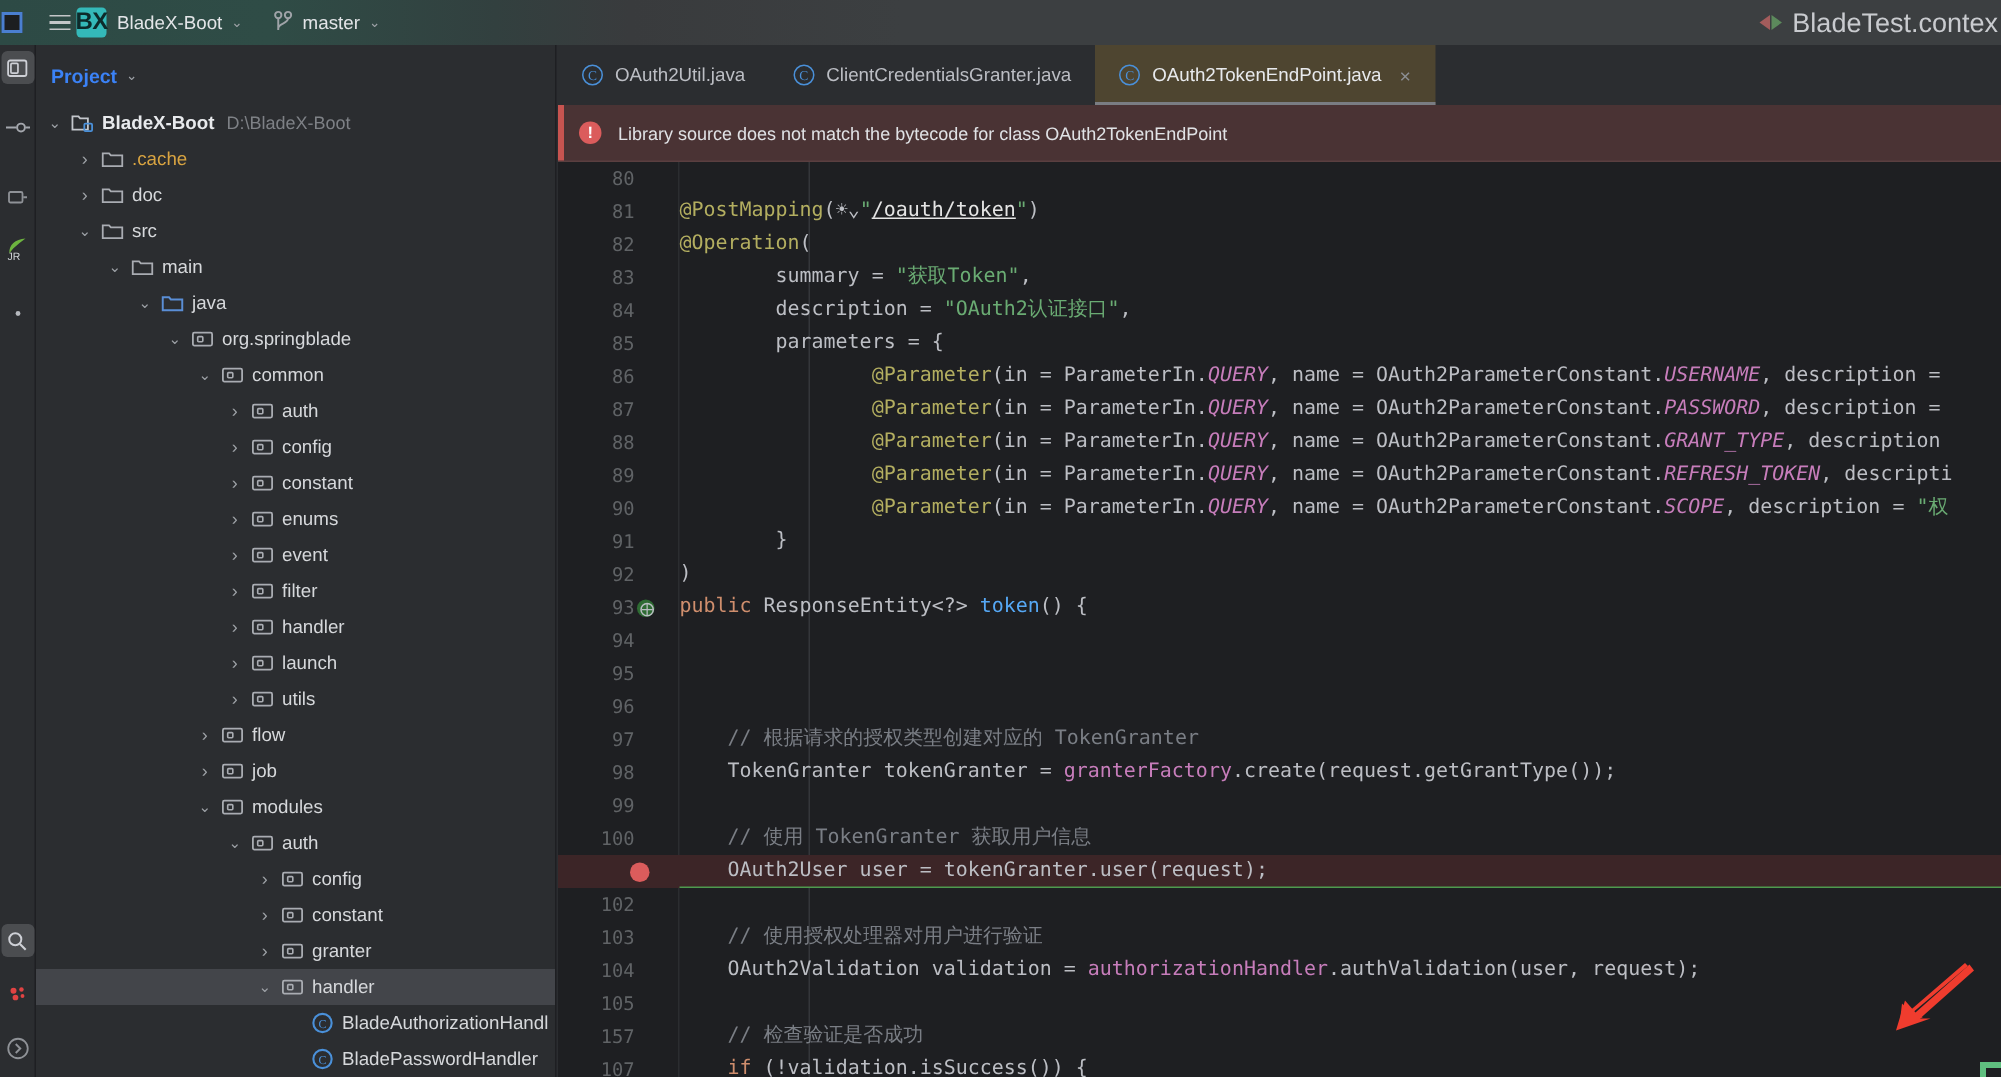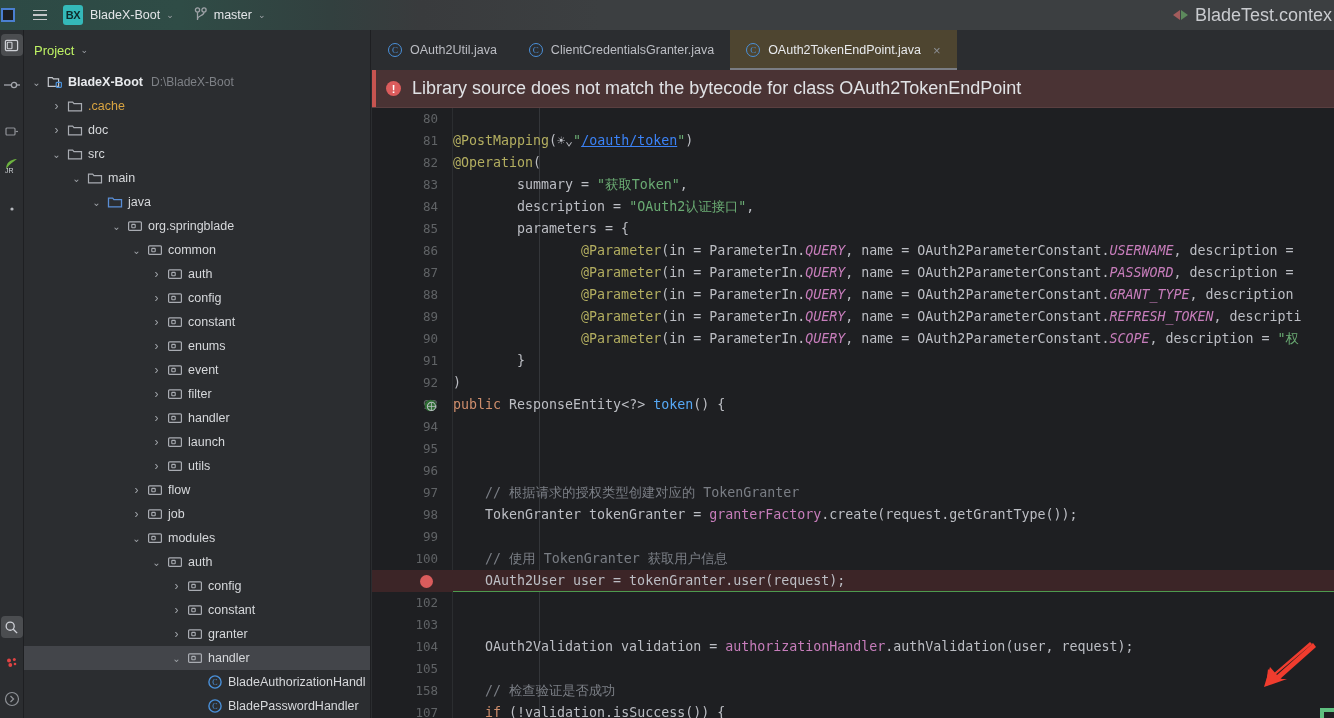--- a/index.html
+++ b/index.html
@@ -22,23 +22,23 @@
     width: 14px; height: 14px; margin-left: 1px;
     border: 2px solid #4a7fd0; background: #1c1e20;
   }
   .hamburger {
     width: 22px; height: 22px; margin-left: 14px;
     display: flex; flex-direction: column; justify-content: center;
     align-items: center; gap: 3px; cursor: pointer;
   }
   .hamburger i { display: block; width: 14px; height: 1.6px; background: #c4c6c8; }
   .proj-badge {
-    margin-left: 12px; width: 20px; height: 20px; border-radius: 3px;
+    margin-left: 0; width: 20px; height: 20px; border-radius: 3px;
     background: #34b9b9;
-    color: #0d2b2b; font-size: 11px; font-weight: bold;
+    color: #0d2b2b; font-size: 16px; font-weight: bold;
     display: flex; align-items: center; justify-content: center;
     letter-spacing: -0.5px;
   }
   .proj-name { margin-left: 7px; font-size: 12.5px; color: #e3e5e8; }
   .chev { margin-left: 6px; font-size: 9px; color: #9fa3a8; }
   .vcs-icon { margin-left: 20px; width: 14px; height: 16px; position: relative; }
   .vcs-icon svg { display: block; }
   .branch-name { margin-left: 6px; font-size: 12.5px; color: #e3e5e8; }
   .runcfg {
     position: absolute; right: 0px; top: 0; height: 30px;
@@ -63,21 +63,21 @@
   .rail-spacer { flex: 1 1 auto; }
 
   
   .project-panel {
     position: absolute; left: 24px; top: 30px; width: 347px; height: 688px;
     background: #2b2d30; border-right: 1px solid #1e1f22;
   }
   .panel-header {
     height: 40px; display: flex; align-items: center; padding-left: 10px;
   }
-  .panel-title { font-size: 13px; color: #bef264; font-weight: normal; }
+  .panel-title { font-size: 13px; color: #3b82f6; font-weight: bold; }
   .tree { position: absolute; top: 40px; left: 0; right: 0; bottom: 0; overflow: hidden; }
   .trow {
     height: 24px; display: flex; align-items: center; font-size: 12.5px;
     white-space: nowrap; cursor: pointer; padding-right: 4px;
   }
   .trow.selected { background: #43454a; }
   .arrow {
     width: 13px; height: 13px; flex: none; display: flex;
     align-items: center; justify-content: center; color: #9fa3a8; font-size: 9px;
   }
@@ -117,34 +117,34 @@
   }
   .notifbar::before {
     content:""; position:absolute; left:0; top:0; bottom:0; width:4px; background:#c75450;
   }
   .err-ico {
     width: 15px; height: 15px; border-radius: 50%; background: #db5c5c;
     color: #fff; font-size: 11px; font-weight: bold; flex: none;
     display: flex; align-items: center; justify-content: center;
     font-family: "Liberation Sans", sans-serif;
   }
-  .notif-text { font-size: 18px; color: #e0e2e5; }
+  .notif-text { font-size: 12px; color: #e0e2e5; }
 
   
   .code-wrap {
     position: absolute; top: 78px; left: 0; right: 0; bottom: 0;
     background: #1e1f22; overflow: hidden;
   }
   .coderow { position: relative; height: 22px; white-space: nowrap; }
   .coderow.hl { background: #3c2527; }
   .coderow.hl::after {
     content:""; position:absolute; left:81px; right:0; bottom:0; height:1.5px; background:#4e9a4e;
   }
   .gutter-num {
-    position: absolute; left: 15px; width: 51px; text-align: right;
+    position: absolute; left: 0; width: 51px; text-align: right;
     font-family: "DejaVu Sans Mono", monospace; font-size: 12.5px;
     color: #606366; line-height: 22px;
   }
   .gutter-mark { position: absolute; left: 52px; top: 0; width: 28px; height: 22px; }
   .codetext {
     position: absolute; left: 81px; top: 0; line-height: 22px;
     font-family: "DejaVu Sans Mono", monospace; font-size: 13.3px;
     color: #bcbec4; letter-spacing: 0px;
   }
   .gsep { position: absolute; left: 80px; top: 0; bottom: 0; width: 1px; background: #2b2d30; }
@@ -152,21 +152,21 @@
 
   
   .s-ann { color: #b3ae60; }
   .s-kw  { color: #cf8e6d; }
   .s-str { color: #6aab73; }
   .s-cmt { color: #7a7e85; }
   .s-fld { color: #c77dbb; }
   .s-const { color: #c77dbb; font-style: italic; }
   .s-mth { color: #56a8f5; }
   .s-pln { color: #bcbec4; }
-  .s-url { color: #3b82f6; text-decoration: underline; }
+  .s-url { color: #e5e5e5; text-decoration: underline; }
 
   .bp-dot {
     width: 13px; height: 13px; border-radius: 50%; background: #db5c5c;
     margin: 4.5px auto 0; display: block;
   }
   .run-mark {
     width: 13px; height: 13px; margin: 4.5px auto 0; position: relative;
   }
 
   
@@ -692,33 +692,34 @@
             <div class="codetext"><span class="s-pln">&nbsp;&nbsp;&nbsp;&nbsp;OAuth2User user = tokenGranter.user(request);</span></div>
           </div>
           <div class="coderow">
             <div class="gutter-num">102</div>
             <div class="gutter-mark"></div>
             <div class="codetext"></div>
           </div>
           <div class="coderow">
             <div class="gutter-num">103</div>
             <div class="gutter-mark"></div>
+            <div class="codetext"><span class="s-cmt">&nbsp;&nbsp;&nbsp;&nbsp;// 使用授权处理器对用户进行验证</span></div>
           </div>
           <div class="coderow">
             <div class="gutter-num">104</div>
             <div class="gutter-mark"></div>
             <div class="codetext"><span class="s-pln">&nbsp;&nbsp;&nbsp;&nbsp;OAuth2Validation validation = </span><span class="s-fld">authorizationHandler</span><span class="s-pln">.authValidation(user, request);</span></div>
           </div>
           <div class="coderow">
             <div class="gutter-num">105</div>
             <div class="gutter-mark"></div>
             <div class="codetext"></div>
           </div>
           <div class="coderow">
-            <div class="gutter-num">158</div>
+            <div class="gutter-num">157</div>
             <div class="gutter-mark"></div>
             <div class="codetext"><span class="s-cmt">&nbsp;&nbsp;&nbsp;&nbsp;// 检查验证是否成功</span></div>
           </div>
           <div class="coderow">
             <div class="gutter-num">107</div>
             <div class="gutter-mark"></div>
             <div class="codetext"><span class="s-pln">&nbsp;&nbsp;&nbsp;&nbsp;</span><span class="s-kw">if</span><span class="s-pln"> (!validation.isSuccess()) {</span></div>
           </div>
         </div>
 

